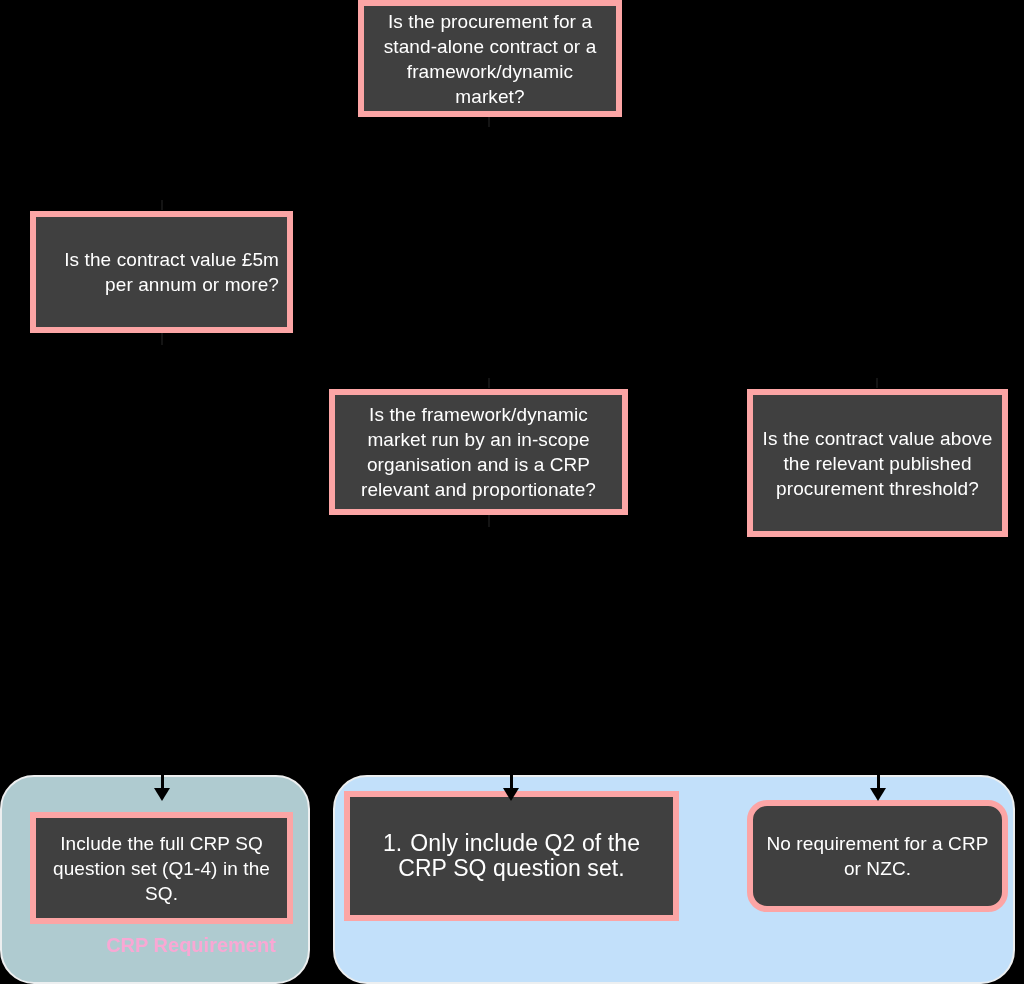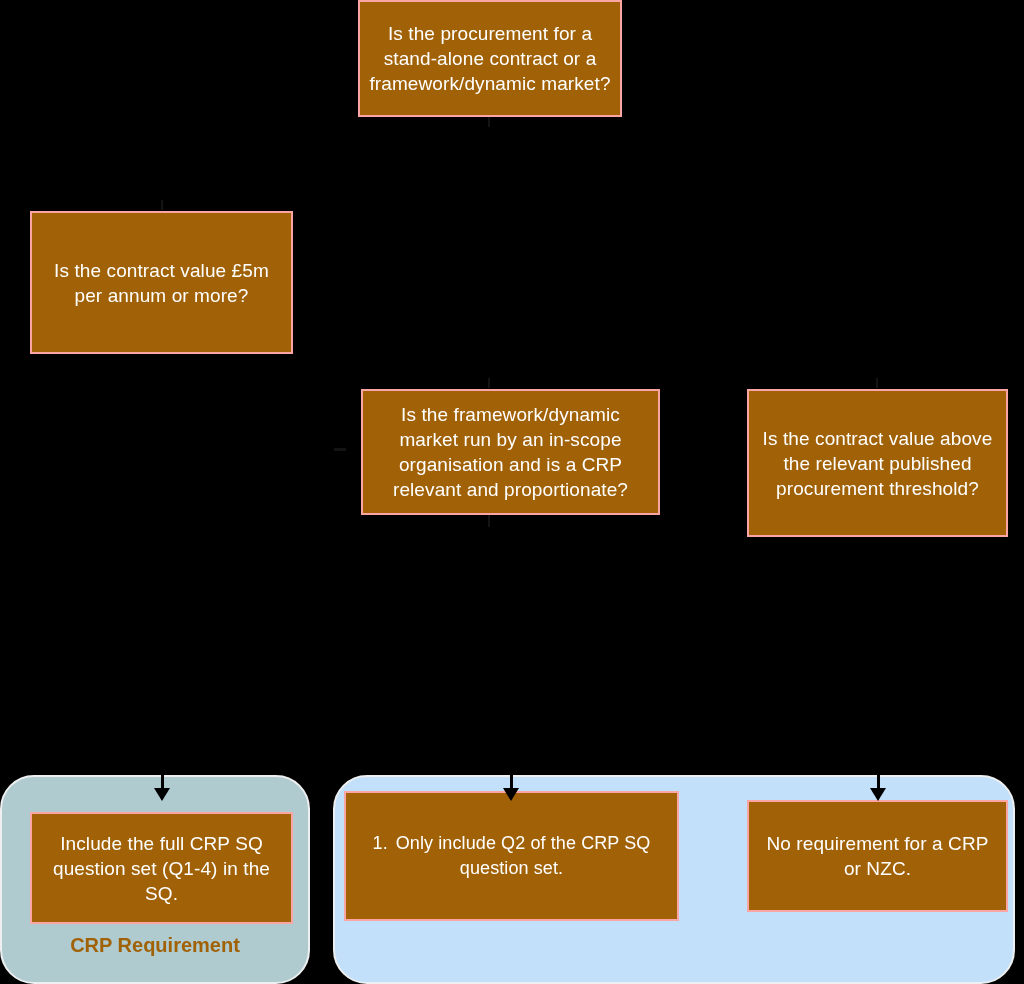--- a/index.html
+++ b/index.html
@@ -16,22 +16,22 @@
     width: 1024px;
     height: 984px;
     background: #000000;
     overflow: hidden;
   }
 
   
   .node {
     position: absolute;
     box-sizing: border-box;
-    background: #a16207;
-    border: 2px solid #fca5a5;
+    background: #404040;
+    border: 6px solid #fca5a5;
     color: #FFFFFF;
     display: flex;
     align-items: center;
     justify-content: center;
     text-align: center;
     font-size: 19px;
     line-height: 25px;
     letter-spacing: 0.1px;
     padding: 2px 8px;
     z-index: 4;
@@ -49,22 +49,23 @@
   .group.crp { background: #AFCBD0; }
   .group.nzc { background: #C2E0FA; }
 
   .group-label {
     position: absolute;
     left: 0;
     right: 0;
     text-align: center;
     font-size: 20px;
     font-weight: bold;
-    color: #a16207;
+    color: #f9a8d4;
     z-index: 3;
+    padding-left: 36px;
   }
 
   
   .arrow {
     position: absolute;
     z-index: 5;
   }
   .arrow .shaft {
     position: absolute;
     left: 50%;
@@ -95,21 +96,21 @@
   
   ol.steps {
     margin: 0;
     padding: 0;
     list-style: none;
     width: 100%;
     text-align: center;
   }
   ol.steps li {
     display: block;
-    font-size: 18px;
+    font-size: 23px;
     line-height: 25px;
   }
   ol.steps li .marker {
     margin-right: 8px;
   }
 </style>
 </head>
 <body>
 
 <div id="canvas">
@@ -124,25 +125,25 @@
   <div class="stub" style="left:488px; top:378px;  width:2px; height:10px;"></div>
   <div class="stub" style="left:334px; top:448px;  width:12px; height:3px;"></div>
   <div class="stub" style="left:488px; top:515px;  width:2px; height:12px;"></div>
   <div class="stub" style="left:876px; top:378px;  width:2px; height:10px;"></div>
   <div class="stub" style="left:876px; top:512px;  width:2px; height:12px;"></div>
 
   <div class="node" style="left:358px; top:0px; width:264px; height:117px;">
     <span class="txt">Is the procurement for a stand-alone contract or a framework/dynamic market?</span>
   </div>
 
-  <div class="node" style="left:30px; top:211px; width:263px; height:143px;">
+  <div class="node" style="left:30px; top:211px; width:263px; height:122px;text-align:right;">
     <span class="txt">Is the contract value £5m per annum or more?</span>
   </div>
 
-  <div class="node" style="left:361px; top:389px; width:299px; height:126px;">
+  <div class="node" style="left:329px; top:389px; width:299px; height:126px;">
     <span class="txt">Is the framework/dynamic market run by an in-scope organisation and is a CRP relevant and proportionate?</span>
   </div>
 
   <div class="node" style="left:747px; top:389px; width:261px; height:148px;">
     <span class="txt">Is the contract value above the relevant published procurement threshold?</span>
   </div>
 
   <div class="arrow" style="left:153px; top:759px; width:18px; height:42px;">
     <div class="shaft" style="height:31px;"></div>
     <div class="head"></div>
@@ -163,20 +164,20 @@
   </div>
 
   <div class="node" style="left:344px; top:791px; width:335px; height:130px; padding:2px 6px;">
     <ol class="steps">
       <li>
         <span class="marker">1.</span><span>Only include Q2 of the CRP SQ question set.</span>
       </li>
     </ol>
   </div>
 
-  <div class="node" style="left:747px; top:800px; width:261px; height:112px;">
+  <div class="node" style="left:747px; top:800px; width:261px; height:112px;border-radius:20px;">
     <span class="txt">No requirement for a CRP or NZC.</span>
   </div>
 
   <div class="group-label" style="left:0px; top:934px; width:310px;">CRP Requirement</div>
 
 
 </div>
 
 </body></html>

